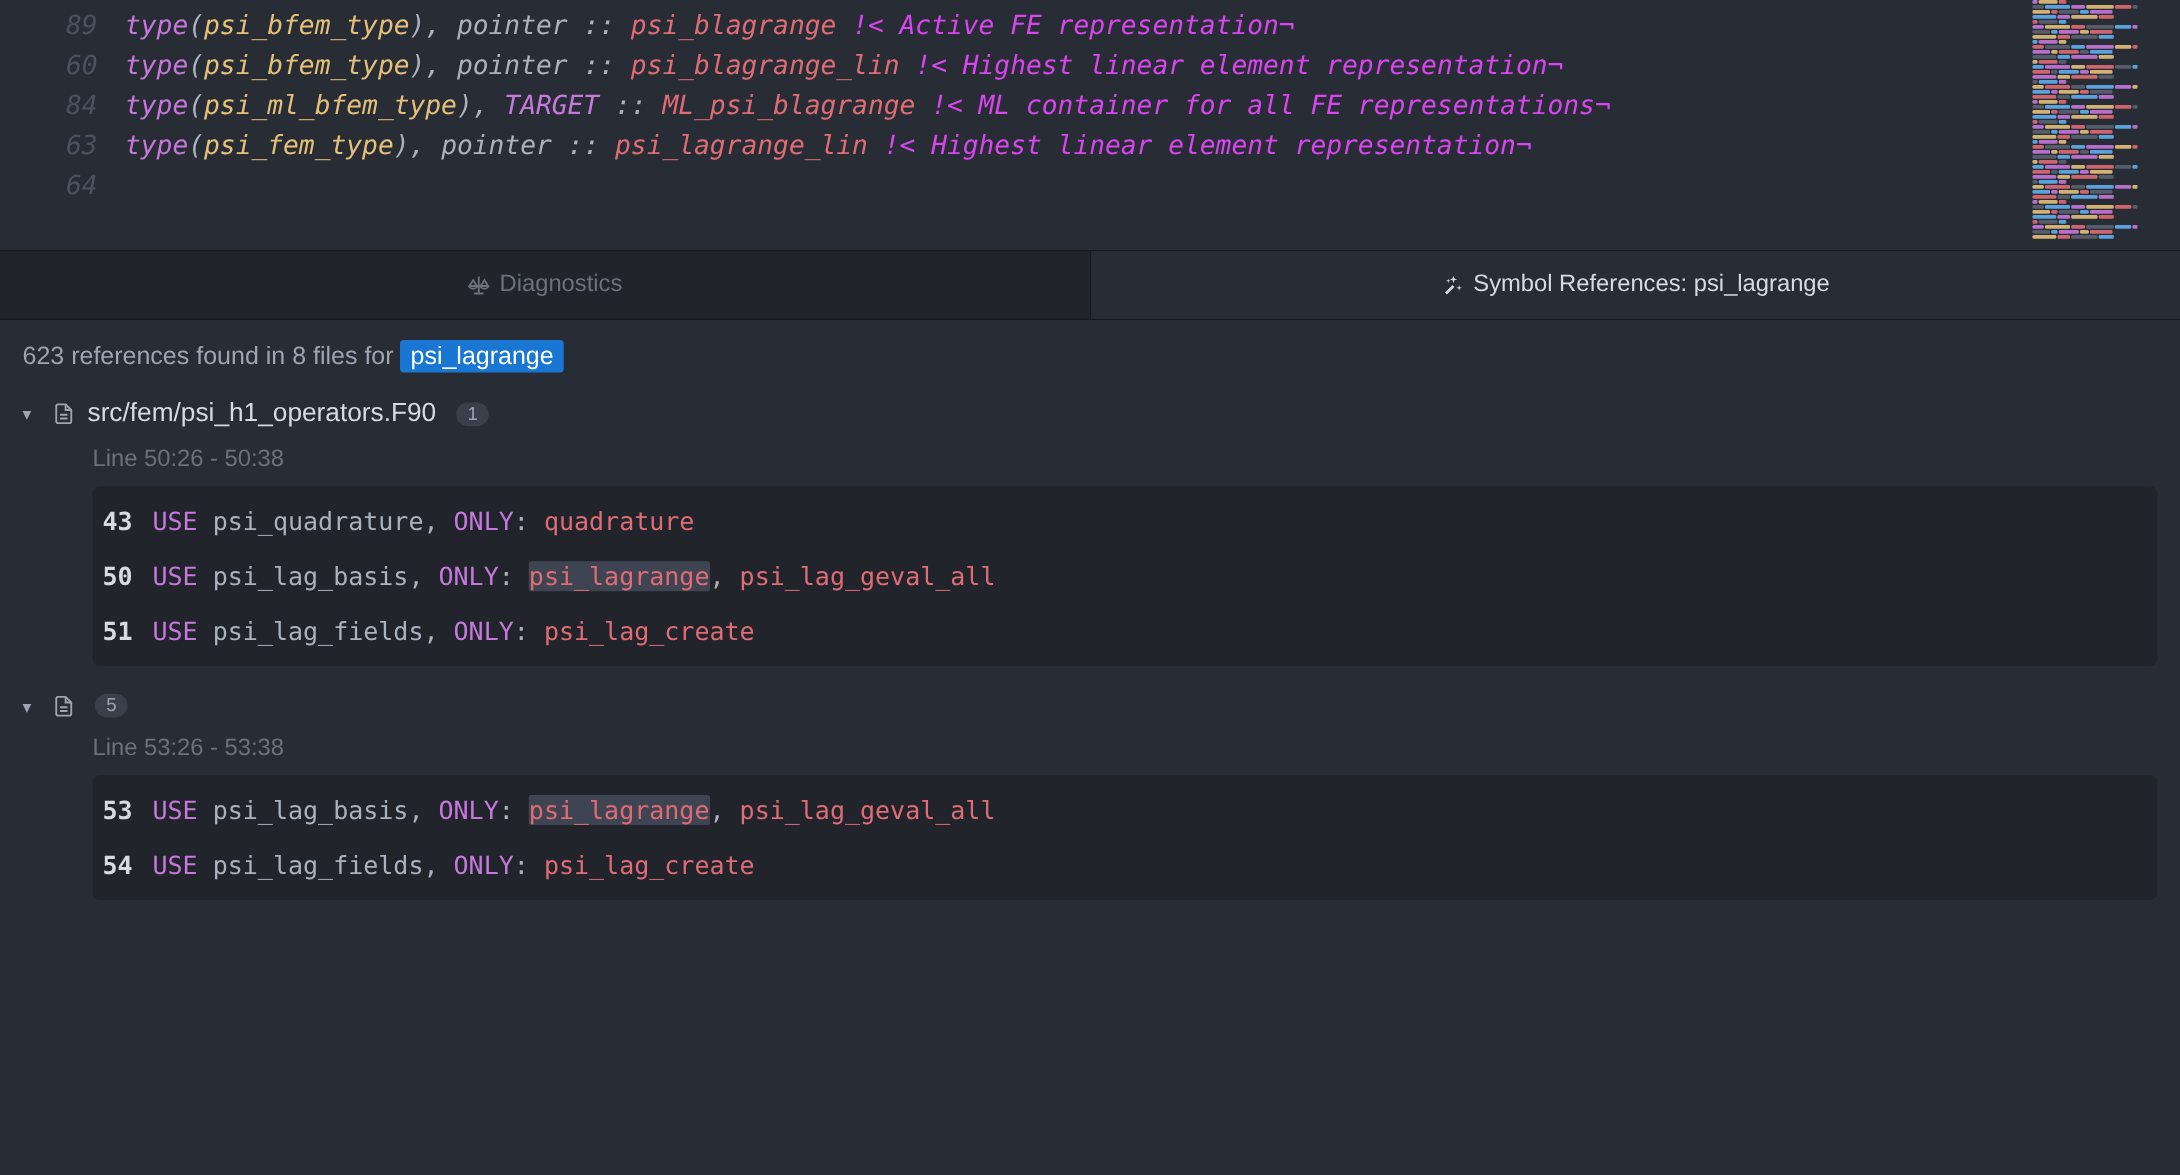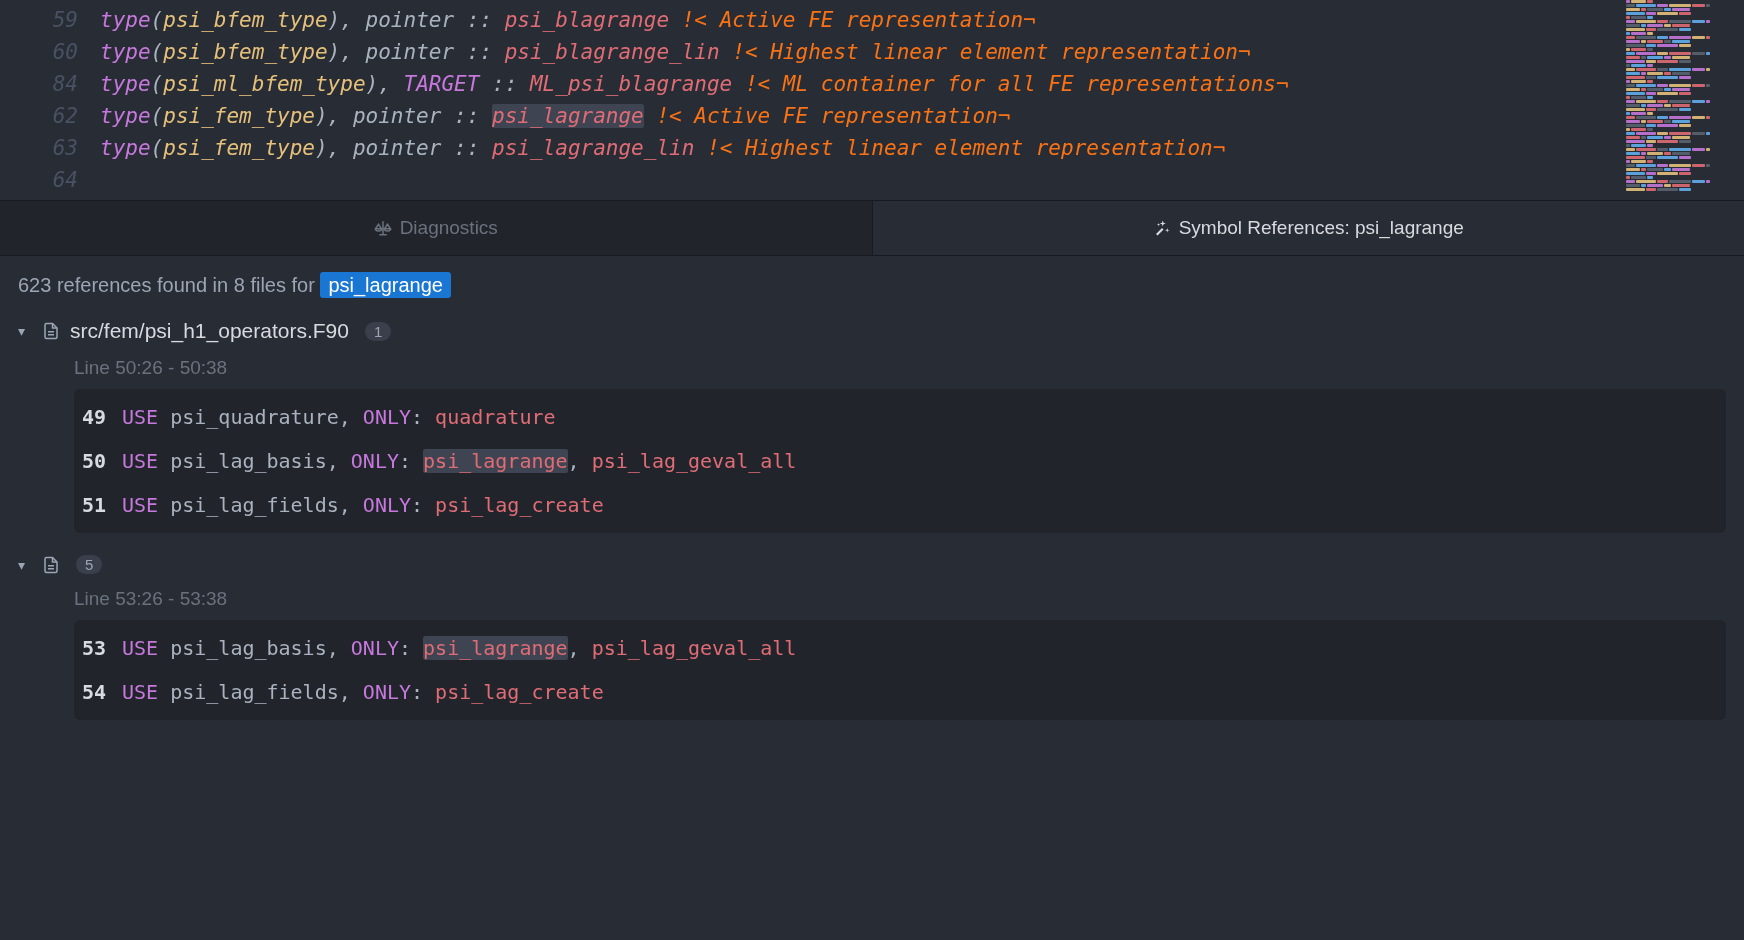--- a/index.html
+++ b/index.html
@@ -46,21 +46,21 @@
 }
 
 .kw-type { color: #c678dd; }
 .kw-target { color: #c678dd; }
 .kw-pointer { color: #abb2bf; }
 .paren { color: #abb2bf; }
 .typearg { color: #e5c07b; }
 .comma { color: #abb2bf; }
 .dcolon { color: #abb2bf; }
 .varname { color: #e06c75; }
-.comment { color: #f97316; font-style: italic; }
+.comment { color: #d946ef; font-style: italic; }
 .highlight-sel {
   background: #3e4451;
   color: #e06c75;
   border-radius: 2px;
 }
 
 .minimap {
   position: absolute;
   top: 0;
   right: 0;
@@ -182,34 +182,30 @@
 .kw-only { color: #c678dd; }
 .imported { color: #e06c75; }
 .match-hl { background: #3e4451; border-radius: 2px; color: #e06c75; }
 </style>
 </head>
 <body>
 
 <div class="editor-panel">
   <div class="code-area" id="code-area">
       <div class="code-line">
-        <span class="line-num">59</span>
+        <span class="line-num">89</span>
         <span class="code-content"><span class="kw-type">type</span><span class="paren">(</span><span class="typearg">psi_bfem_type</span><span class="paren">)</span><span class="comma">, </span><span class="kw-pointer">pointer</span> <span class="dcolon">::</span> <span class="varname">psi_blagrange</span> <span class="comment">!&lt; Active FE representation¬</span></span>
       </div>
       <div class="code-line">
         <span class="line-num">60</span>
         <span class="code-content"><span class="kw-type">type</span><span class="paren">(</span><span class="typearg">psi_bfem_type</span><span class="paren">)</span><span class="comma">, </span><span class="kw-pointer">pointer</span> <span class="dcolon">::</span> <span class="varname">psi_blagrange_lin</span> <span class="comment">!&lt; Highest linear element representation¬</span></span>
       </div>
       <div class="code-line">
         <span class="line-num">84</span>
         <span class="code-content"><span class="kw-type">type</span><span class="paren">(</span><span class="typearg">psi_ml_bfem_type</span><span class="paren">)</span><span class="comma">, </span><span class="kw-target">TARGET</span> <span class="dcolon">::</span> <span class="varname">ML_psi_blagrange</span> <span class="comment">!&lt; ML container for all FE representations¬</span></span>
-      </div>
-      <div class="code-line">
-        <span class="line-num">62</span>
-        <span class="code-content"><span class="kw-type">type</span><span class="paren">(</span><span class="typearg">psi_fem_type</span><span class="paren">)</span><span class="comma">, </span><span class="kw-pointer">pointer</span> <span class="dcolon">::</span> <span class="highlight-sel">psi_lagrange</span> <span class="comment">!&lt; Active FE representation¬</span></span>
       </div>
       <div class="code-line">
         <span class="line-num">63</span>
         <span class="code-content"><span class="kw-type">type</span><span class="paren">(</span><span class="typearg">psi_fem_type</span><span class="paren">)</span><span class="comma">, </span><span class="kw-pointer">pointer</span> <span class="dcolon">::</span> <span class="varname">psi_lagrange_lin</span> <span class="comment">!&lt; Highest linear element representation¬</span></span>
       </div>
       <div class="code-line">
         <span class="line-num">64</span>
       </div>
     </div>
   <div class="minimap" id="minimap">
@@ -562,21 +558,21 @@
               <line x1="8" y1="13" x2="16" y2="13"></line>
               <line x1="8" y1="17" x2="16" y2="17"></line>
             </svg>
           </span>
           <span>src/fem/psi_h1_operators.F90</span>
           <span class="badge">1</span>
         </div>
         <div class="line-range">Line 50:26 - 50:38</div>
         <div class="snippet">
           <div class="snippet-line">
-            <span class="snip-num">49</span>
+            <span class="snip-num">43</span>
             <span class="snip-code"><span class="kw-use">USE</span> <span class="modname">psi_quadrature</span><span class="comma">, </span><span class="kw-only">ONLY</span><span class="comma">:</span> <span class="imported">quadrature</span></span>
           </div>
           <div class="snippet-line">
             <span class="snip-num">50</span>
             <span class="snip-code"><span class="kw-use">USE</span> <span class="modname">psi_lag_basis</span><span class="comma">, </span><span class="kw-only">ONLY</span><span class="comma">:</span> <span class="match-hl">psi_lagrange</span><span class="comma">, </span><span class="imported">psi_lag_geval_all</span></span>
           </div>
           <div class="snippet-line">
             <span class="snip-num">51</span>
             <span class="snip-code"><span class="kw-use">USE</span> <span class="modname">psi_lag_fields</span><span class="comma">, </span><span class="kw-only">ONLY</span><span class="comma">:</span> <span class="imported">psi_lag_create</span></span>
           </div>

